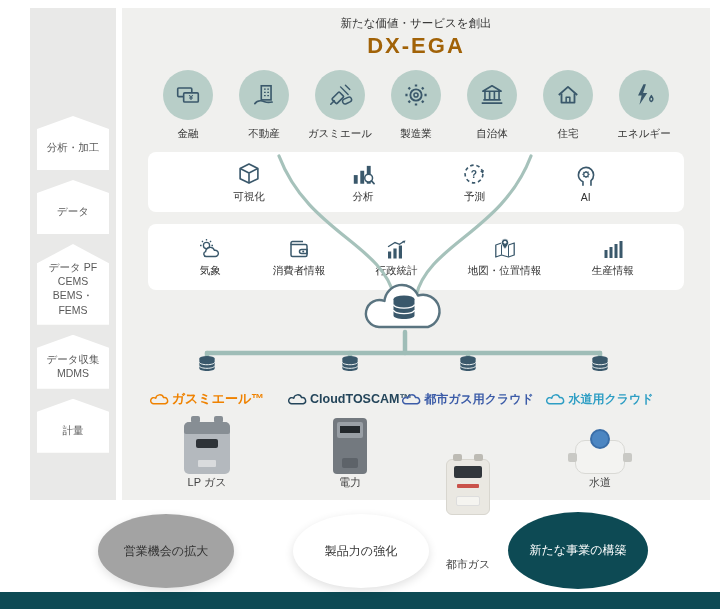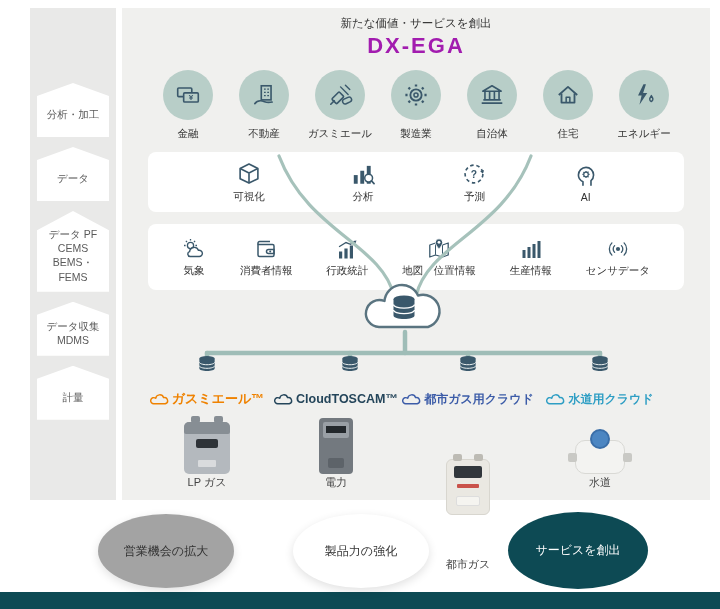--- a/index.html
+++ b/index.html
@@ -2,32 +2,32 @@
 <html><head>
 <meta charset="utf-8">
 <style>
   * { margin:0; padding:0; box-sizing:border-box; }
   body { font-family:"Liberation Sans","DejaVu Sans",sans-serif; background:#fff; }
   .stage { position:relative; width:720px; height:609px; background:#fff; overflow:hidden; }
 
   
   .sidebar { position:absolute; left:30px; top:8px; width:86px; height:492px;
     background:#e9e9e8; display:flex; flex-direction:column; align-items:center;
-    padding-top:75px; gap:10px; }
+    padding-top:108px; gap:10px; }
   .side-arrow { width:72px; min-height:54px; background:#fff;
     clip-path:polygon(50% 0,100% 24%,100% 100%,0 100%,0 24%);
     display:flex; align-items:center; justify-content:center; text-align:center;
     padding:16px 4px 8px 4px; }
   .side-arrow span { font-size:10.5px; color:#5a5a5a; line-height:1.35; white-space:pre-line; }
 
   
   .panel { position:absolute; left:122px; top:8px; width:588px; height:492px; background:#f0f0ee; }
   .hdr { position:absolute; top:8px; left:0; width:100%; text-align:center; z-index:2; }
   .hdr-sub { font-size:11.5px; color:#333; }
-  .hdr-title { font-size:22px; font-weight:bold; letter-spacing:2px; color:#a21caf; margin-top:2px; }
+  .hdr-title { font-size:22px; font-weight:bold; letter-spacing:2px; color:#a16207; margin-top:2px; }
 
   
   .industries { position:absolute; top:62px; left:0; width:100%; display:flex;
     justify-content:space-between; padding:0 28px; z-index:2; }
   .ind { width:76px; display:flex; flex-direction:column; align-items:center; }
   .ind-circle { width:50px; height:50px; border-radius:50%; background:#b8cec8;
     display:flex; align-items:center; justify-content:center; }
   .ind-label { margin-top:7px; font-size:10.5px; color:#333; white-space:nowrap; }
 
   
@@ -44,21 +44,21 @@
   
   .cloud-wrap { position:absolute; left:235px; top:266px; z-index:6; }
 
   
   .cyl { position:absolute; top:347px; z-index:6; }
   .cyl0 { left:74px; } .cyl1 { left:217px; } .cyl2 { left:335px; } .cyl3 { left:467px; }
 
   
   .product { position:absolute; top:382px; width:130px; z-index:4;
     display:flex; flex-direction:column; align-items:center; }
-  .p0 { left:20px; } .p1 { left:149px;justify-content:space-between; } .p2 { left:281px;gap:41px; } .p3 { left:413px; }
+  .p0 { left:20px; } .p1 { left:163px;justify-content:space-between; } .p2 { left:281px;gap:41px; } .p3 { left:413px; }
   .logo { display:flex; align-items:center; justify-content:center; gap:3px;
     font-weight:bold; white-space:nowrap; height:18px; }
   .logo svg { flex:none; }
   .logo-0 { color:#ef8200; font-size:13px; }
   .logo-1 { color:#24455a; font-size:12.5px; }
   .logo-2 { color:#3c5ca8; font-size:12px; }
   .logo-3 { color:#2e9ec4; font-size:12px; }
   .device-area { height:62px; display:flex; align-items:flex-end; justify-content:center; margin-top:4px; }
   .meter-label { text-align:center; font-size:11px; color:#444; margin-top:1px; white-space:nowrap; }
 
@@ -336,30 +336,20 @@
       <div class="cell">
         <svg viewBox="0 0 24 24" width="24" height="24">
           <g fill="#3a586b">
               <rect x="3.5" y="13" width="3" height="8"></rect>
               <rect x="8.5" y="10" width="3" height="11"></rect>
               <rect x="13.5" y="7" width="3" height="14"></rect>
               <rect x="18.5" y="4" width="3" height="17"></rect>
             </g>
           </svg>
         <div class="cell-label">生産情報</div>
-      </div>
-      <div class="cell">
-        <svg viewBox="0 0 24 24" width="24" height="24">
-          <circle cx="12" cy="12" r="2.1" fill="#3a586b"></circle>
-          <g fill="none" stroke="#3a586b" stroke-width="1.3" stroke-linecap="round">
-          <path d="M8.6 8.6a4.8 4.8 0 0 0 0 6.8M5.9 5.9a8.6 8.6 0 0 0 0 12.2"></path>
-          <path d="M15.4 8.6a4.8 4.8 0 0 1 0 6.8M18.1 5.9a8.6 8.6 0 0 1 0 12.2"></path>
-            </g>
-          </svg>
-        <div class="cell-label">センサデータ</div>
       </div>
     </div>
 
     <div class="cloud-wrap">
       <svg viewBox="0 0 96 64" width="96" height="64">
         <path d="M22 53A13.5 13.5 0 1 1 27.5 27 17.5 17.5 0 0 1 61 21.5 12.5 12.5 0 1 1 71 53Z" fill="#fff" stroke="#5a7480" stroke-width="2.4" stroke-linejoin="round"></path>
         <ellipse cx="47" cy="25" rx="10.5" ry="3.6" fill="#3a586b"></ellipse>
         <path d="M36.5 25v16.5c0 2 4.7 3.6 10.5 3.6s10.5-1.6 10.5-3.6V25" fill="#3a586b"></path>
         <path d="M36.5 30.5c0 2 4.7 3.6 10.5 3.6s10.5-1.6 10.5-3.6M36.5 36c0 2 4.7 3.6 10.5 3.6s10.5-1.6 10.5-3.6" fill="none" stroke="#fff" stroke-width="1.3"></path>
       </svg>
@@ -451,17 +441,17 @@
 
   </div>
 
   <div class="oval oval-0">
       <span>営業機会の拡大</span>
     </div>
   <div class="oval oval-1">
       <span>製品力の強化</span>
     </div>
   <div class="oval oval-2">
-      <span>サービスを創出</span>
+      <span>新たな事業の構築</span>
     </div>
 
   <div class="bottom-band"></div>
 </div>
 
 </body></html>

